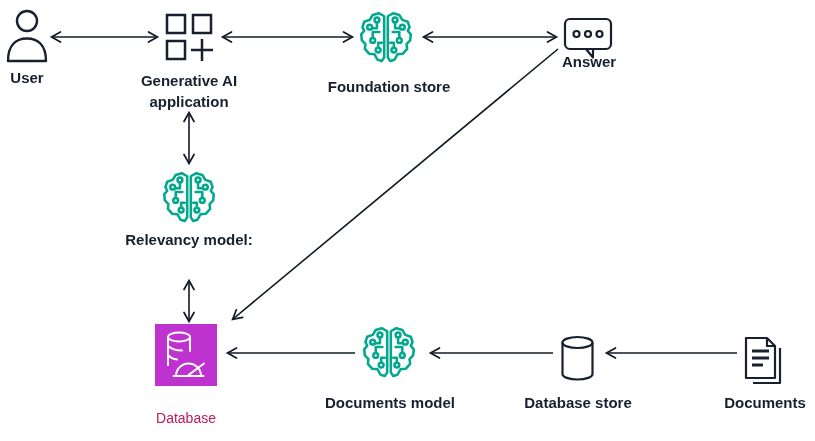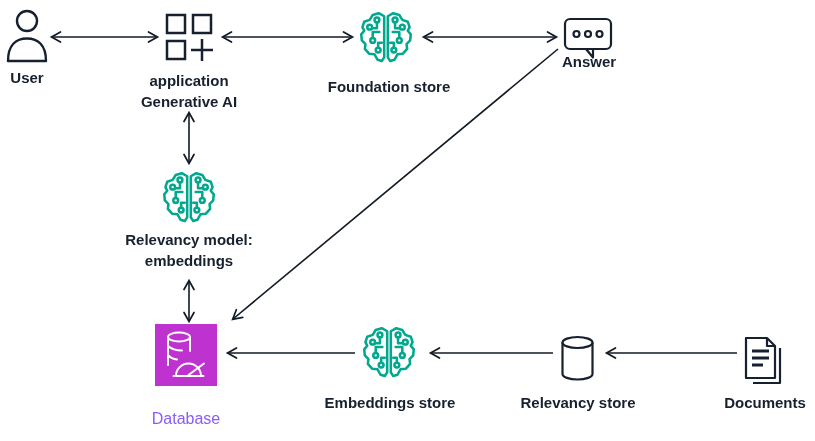--- a/index.html
+++ b/index.html
@@ -18,22 +18,22 @@
     font-size:15px;
     line-height:21px;
     color:#16202E;
     white-space:nowrap;
     text-align:center;
   }
   .sublabel{
     position:absolute;
     transform:translateX(-50%);
     font-weight:400;
-    font-size:16px;
-    color:#8b5cf6;
+    font-size:14px;
+    color:#be185d;
     white-space:nowrap;
     text-align:center;
   }
   #edge-layer{position:absolute;left:0;top:0;}
   svg{display:block;}
 </style>
 </head>
 <body>
 
 <div id="canvas">
@@ -92,22 +92,22 @@
 
   <svg class="node-icon" style="left:163px;top:11px" width="52" height="52" viewBox="0 0 52 52">
     <g fill="none" stroke="#16202E" stroke-width="2.5">
       <rect x="4" y="4" width="18" height="18"></rect>
       <rect x="30" y="4" width="18" height="18"></rect>
       <rect x="4" y="30" width="18" height="18"></rect>
       <path d="M39,28 L39,50 M28,39 L50,39"></path>
     </g>
   </svg>
   <div class="label" style="left:189px;top:70px">
+    <div>Generative AI</div>
     <div>application</div>
-    <div>Generative AI</div>
   </div>
 
   <svg class="node-icon" style="left:357px;top:9px" width="58" height="58">
     <use href="#brain"></use>
   </svg>
   <div class="label" style="left:389px;top:76px">Foundation store</div>
 
   <svg class="node-icon" style="left:563px;top:15px" width="50" height="48" viewBox="0 0 50 48">
     <g fill="none" stroke="#16202E" stroke-width="2.2" stroke-linejoin="round">
       <rect x="2" y="4" width="46" height="30" rx="5"></rect>
@@ -117,21 +117,20 @@
       <path d="M23,34 L30,42.5 L30,34.5"></path>
     </g>
   </svg>
   <div class="label" style="left:589px;top:51px">Answer</div>
 
   <svg class="node-icon" style="left:160px;top:169px" width="58" height="58">
     <use href="#brain"></use>
   </svg>
   <div class="label" style="left:189px;top:229px">
     <div>Relevancy model:</div>
-    <div>embeddings</div>
   </div>
 
   <svg class="node-icon" style="left:155px;top:324px" width="62" height="62" viewBox="0 0 62 62">
     <rect x="0" y="0" width="62" height="62" fill="#BE33CF"></rect>
     <g fill="none" stroke="#ffffff" stroke-width="2" stroke-linecap="round">
       <ellipse cx="24" cy="13" rx="11" ry="4.5"></ellipse>
       <path d="M13,13 L13,41"></path>
       <path d="M35,13 L35,27"></path>
       <path d="M13,22 Q18,26.5 27,26.5"></path>
       <path d="M13,31 Q16.5,35 22,35.5"></path>
@@ -141,29 +140,29 @@
       <path d="M21,52 A12.5,12.5 0 0 1 46,52"></path>
       <path d="M18.5,52 L48.5,52"></path>
       <path d="M33.5,51 L49,39.5"></path>
     </g>
   </svg>
   <div class="sublabel" style="left:186px;top:410px">Database</div>
 
   <svg class="node-icon" style="left:360px;top:324px" width="58" height="58">
     <use href="#brain"></use>
   </svg>
-  <div class="label" style="left:390px;top:392px">Embeddings store</div>
+  <div class="label" style="left:390px;top:392px">Documents model</div>
 
   <svg class="node-icon" style="left:560px;top:335px" width="35" height="47" viewBox="0 0 35 47">
     <g fill="none" stroke="#16202E" stroke-width="2.2">
       <ellipse cx="17.5" cy="7.5" rx="15" ry="5.5"></ellipse>
       <path d="M2.5,7.5 L2.5,39 A15,5.5 0 0 0 32.5,39 L32.5,7.5"></path>
     </g>
   </svg>
-  <div class="label" style="left:578px;top:392px">Relevancy store</div>
+  <div class="label" style="left:578px;top:392px">Database store</div>
 
   <svg class="node-icon" style="left:742px;top:332px" width="44" height="54" viewBox="0 0 44 54">
     <g fill="none" stroke="#16202E" stroke-width="2.2" stroke-linejoin="round">
       <path d="M4,6 L25,6 L33,14 L33,46 L4,46 Z"></path>
       <path d="M25,6 L25,14 L33,14"></path>
       <path d="M38,16 L38,51 L11,51"></path>
     </g>
     <g stroke="#16202E" stroke-width="3" stroke-linecap="butt">
       <path d="M10,19 L27,19"></path>
       <path d="M10,26 L27,26"></path>

